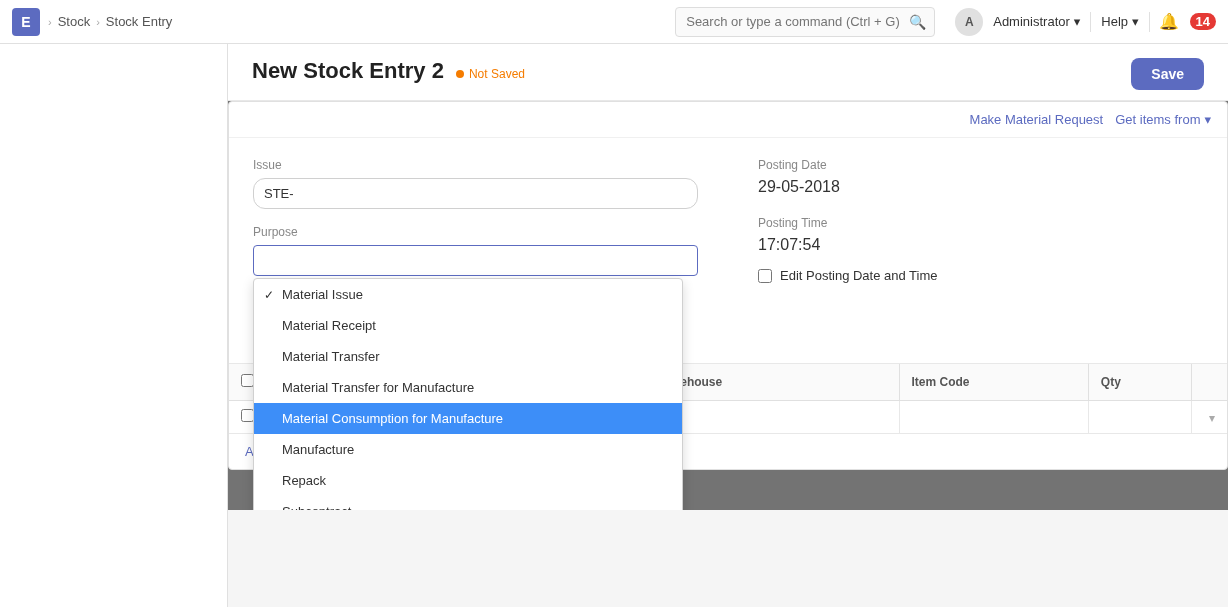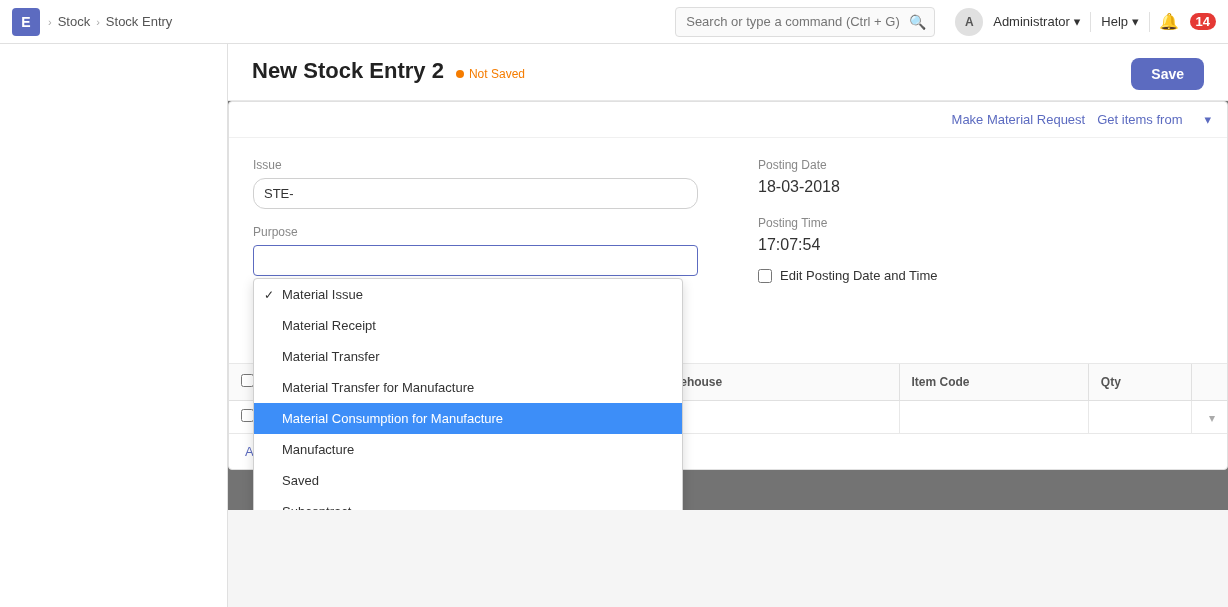--- a/index.html
+++ b/index.html
@@ -103,21 +103,21 @@
       border-radius: 4px;
     }
     .card-toolbar {
       display: flex; justify-content: flex-end; align-items: center;
       padding: 10px 16px; border-bottom: 1px solid #f0f0f0; gap: 12px;
     }
     .toolbar-link {
       font-size: 13px; color: #5c6bc0; cursor: pointer; text-decoration: none;
     }
     .toolbar-dropdown-btn {
-      display: flex; align-items: center; gap: 22px;
+      display: flex; align-items: center; gap: 4px;
       font-size: 13px; color: #5c6bc0; cursor: pointer; background: none; border: none;
     }
 
     
     .form-section {
       padding: 20px 24px;
       display: grid;
       grid-template-columns: 1fr 1fr;
       gap: 20px 60px;
       position: relative;
@@ -293,34 +293,34 @@
               <div class="dropdown-item">
                 <span>Material Transfer for Manufacture</span>
               </div>
               <div class="dropdown-item selected">
                 <span>Material Consumption for Manufacture</span>
               </div>
               <div class="dropdown-item">
                 <span>Manufacture</span>
               </div>
               <div class="dropdown-item">
-                <span>Saved</span>
+                <span>Repack</span>
               </div>
               <div class="dropdown-item">
                 <span>Subcontract</span>
               </div>
             </div>
           </div>
         </div>
       </div>
 
       <div>
         <div class="form-group">
           <label class="form-label">Posting Date</label>
-          <div class="posting-date-val">18-03-2018</div>
+          <div class="posting-date-val">29-05-2018</div>
         </div>
         <div class="form-group" style="margin-top:20px;">
           <label class="form-label">Posting Time</label>
           <div class="posting-time-val">17:07:54</div>
         </div>
         <div class="edit-posting-row" style="margin-top:14px;">
           <input type="checkbox" class="checkbox-edit" style="">
           <label>Edit Posting Date and Time</label>
         </div>
       </div>

